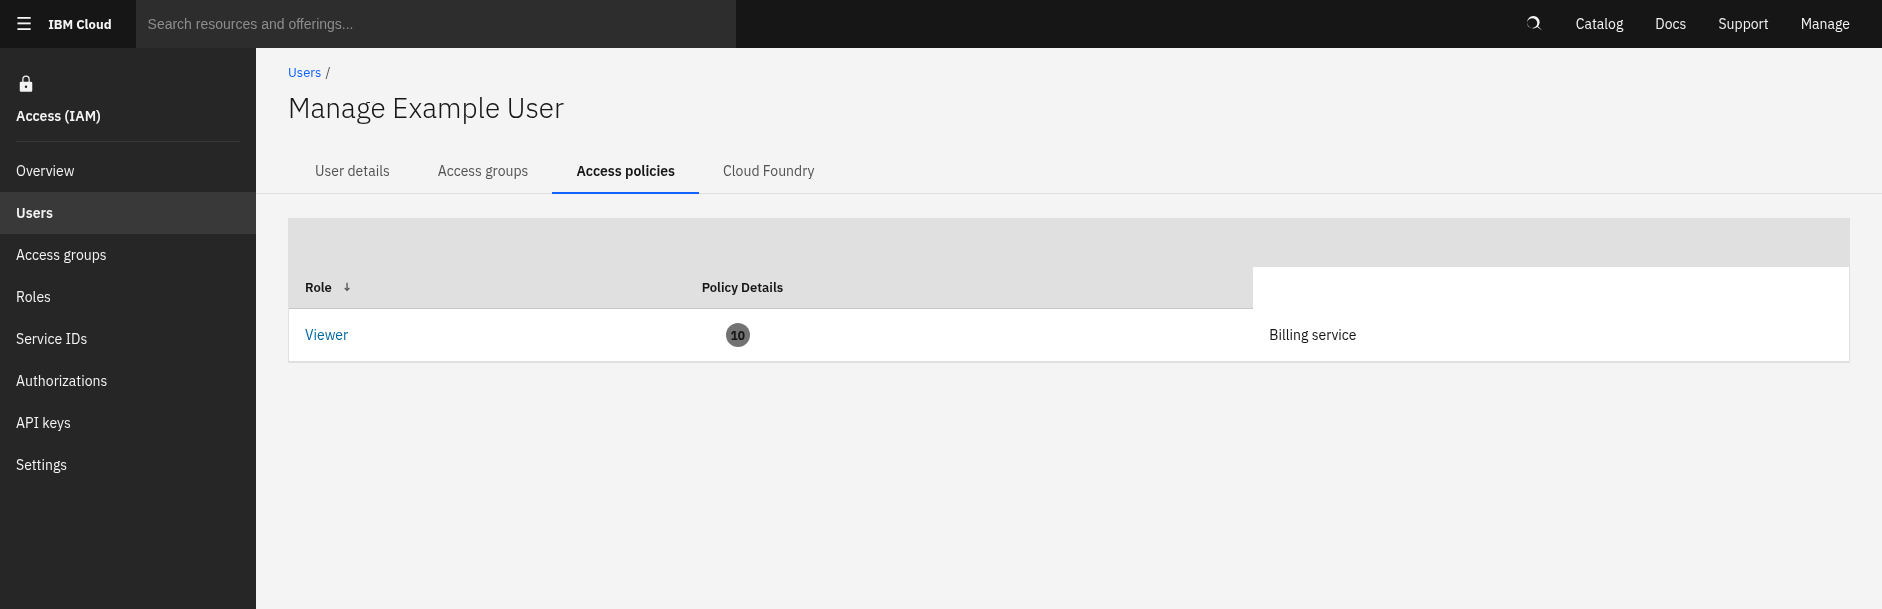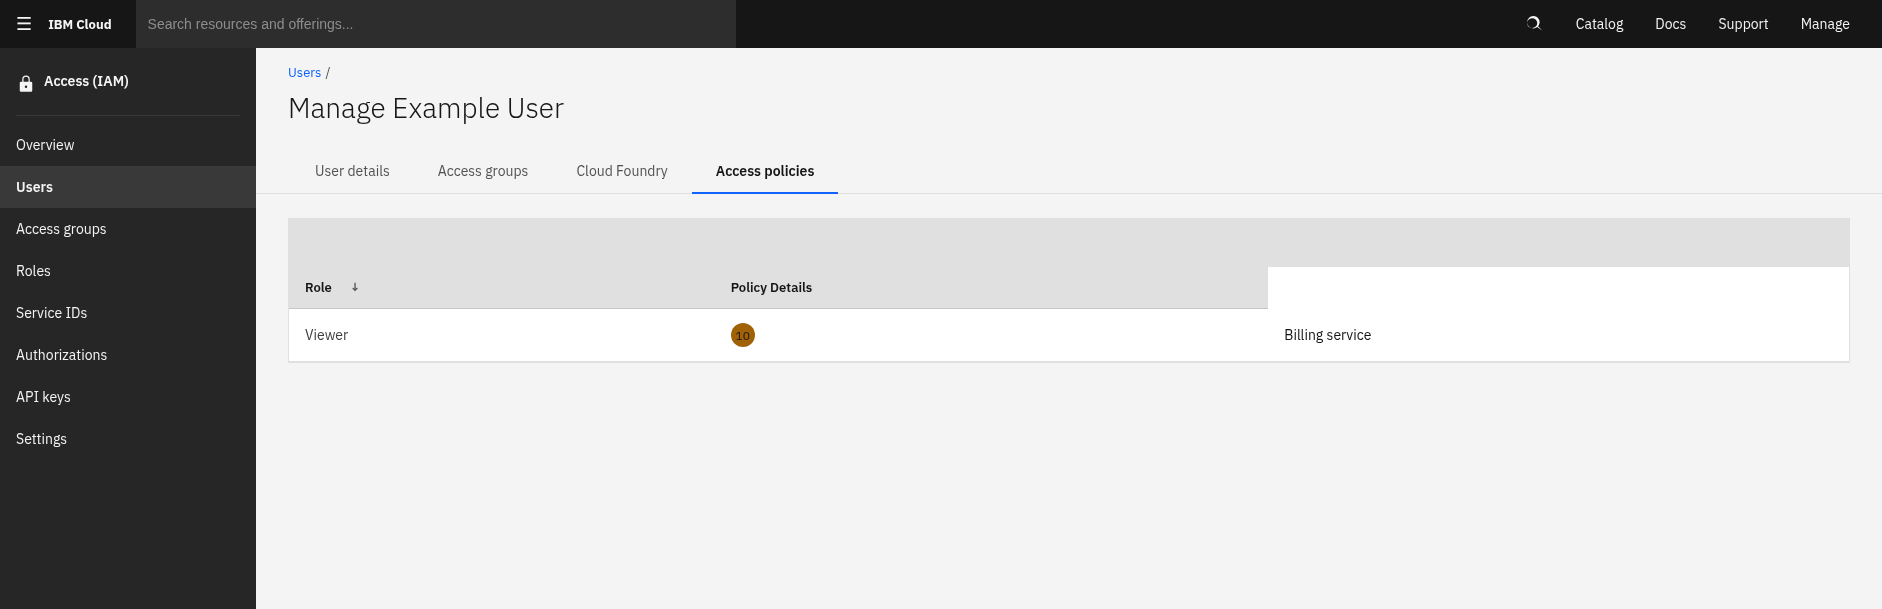--- a/index.html
+++ b/index.html
@@ -92,21 +92,21 @@
       background: #262626;
       color: #f4f4f4;
       flex-shrink: 0;
       display: flex;
       flex-direction: column;
       overflow-y: auto;
     }
     .sidebar-header {
       padding: 24px 16px 16px;
       display: flex;
-      flex-direction: row;
+      flex-direction: column;
       align-items: flex-start;
       gap: 8px;
     }
     .sidebar-lock-icon {
       font-size: 20px;
       color: #f4f4f4;
     }
     .sidebar-title {
       font-size: 14px;
       font-weight: 600;
@@ -231,39 +231,40 @@
       background: #ffffff;
       border-bottom: 1px solid #e0e0e0;
     }
     tbody td {
       padding: 14px 16px;
       font-size: 14px;
       color: #161616;
       vertical-align: middle;
     }
     .td-role-link {
-      color: #404040;
+      color: #0369a1;
       text-decoration: none;
       cursor: pointer;
     }
     .badge {
       display: inline-flex;
       align-items: center;
       justify-content: center;
-      background: #a16207;
+      background: #737373;
       color: #161616;
       border-radius: 50%;
       width: 24px;
       height: 24px;
       font-size: 12px;
-      font-weight: 400;
+      font-weight: 700;
+      margin-left: 24px;
     }
     .th-header-row {
       display: flex;
-      gap: 18px;
+      gap: 10px;
     }
   </style>
 </head>
 <body>
 
 <nav class="top-nav">
   <button class="top-nav-hamburger">☰</button>
   <span class="top-nav-brand">
     <span>IBM</span><span> Cloud</span>
   </span>
@@ -314,22 +315,22 @@
       <a href="#">Users</a>
       <span class="breadcrumb-sep">/</span>
     </div>
 
     <h1 class="page-title">Manage Example User</h1>
 
     <div class="tabs">
 
     <div class="tab">User details</div>
         <div class="tab">Access groups</div>
+        <div class="tab active">Access policies</div>
         <div class="tab">Cloud Foundry</div>
-        <div class="tab active">Access policies</div>
       </div>
 
     <div class="content-body">
 
       <div class="table-container">
         <div class="table-toolbar"></div>
         <table>
           <thead>
             <tr>
               <th>

